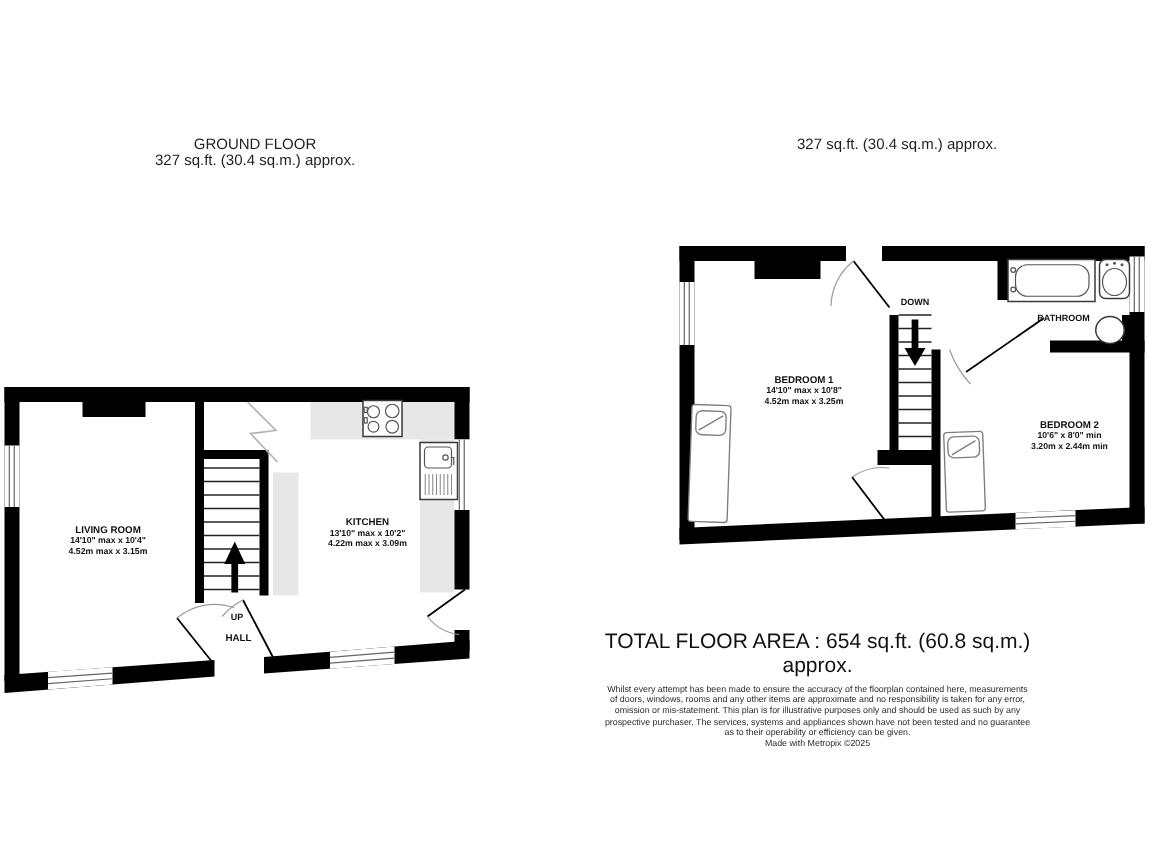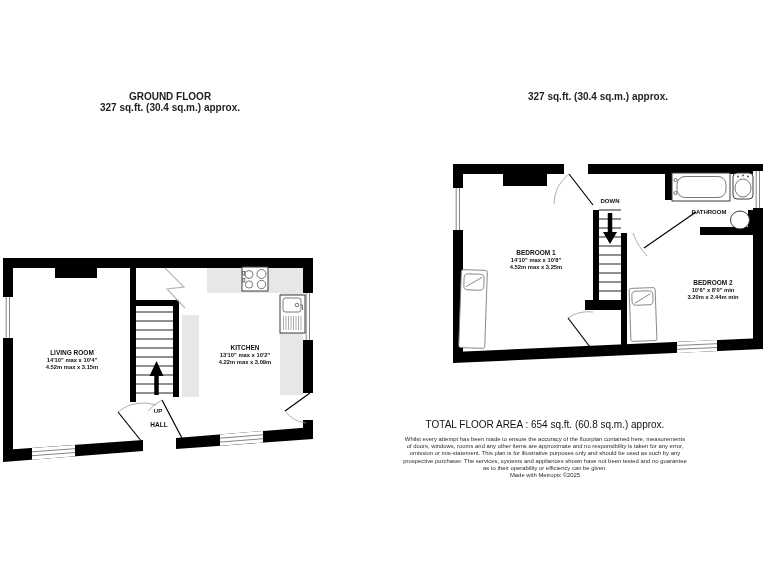--- a/index.html
+++ b/index.html
@@ -1,20 +1,20 @@
 <!DOCTYPE html>
 <html style="--wall: #000000; --counter: #e7e7e7; --fixture: #3a3a3a;"><head>
 <meta charset="utf-8">
 <style>
   html,body{margin:0;padding:0;background:#fff;}
   .canvas{
     position:relative;width:768px;height:576px;background:#fff;overflow:hidden;
     font-family:"Liberation Sans", sans-serif;color:#1a1a1a;
   }
-  .plan-header{position:absolute;text-align:center;font-size:10px;line-height:11px;color:#1f1f1f;font-weight:bold;}
+  .plan-header{position:absolute;text-align:center;font-size:10px;line-height:11px;color:#1f1f1f;}
   .plan-header.ground{left:50px;top:91px;width:240px;}
   .plan-header.first{left:478px;top:91px;width:240px;}
   .svg-plan{position:absolute;}
   .svg-ground{left:0;top:250px;}
   .svg-first{left:450px;top:160px;}
   svg text{font-family:"Liberation Sans", sans-serif;fill:#111;}
   svg .rm{font-size:6.5px;font-weight:bold;text-anchor:middle;}
   svg .dim{font-size:5.8px;font-weight:bold;text-anchor:middle;}
   svg .lbl{font-size:6px;font-weight:bold;text-anchor:middle;}
   .wall{fill:var(--wall,#000);}
@@ -22,21 +22,21 @@
   .win{fill:#fff;}
   .winline{stroke:#666;stroke-width:0.8;}
   .tread{stroke:#222;stroke-width:1;}
   .leaf{stroke:#000;stroke-width:1.2;fill:none;}
   .arc{stroke:#999;stroke-width:0.8;fill:none;}
   .fix{stroke:var(--fixture,#3a3a3a);stroke-width:1;fill:#fff;}
   .fix2{stroke:#555;stroke-width:0.8;fill:none;}
   .furn{stroke:#7d7d7d;stroke-width:0.9;fill:#fff;}
   .zig{stroke:#b3b3b3;stroke-width:1.1;fill:none;}
   .footer{position:absolute;left:395px;top:419px;width:300px;text-align:center;}
-  .footer .total{font-size:10px;color:#111;margin-bottom:6px;}
+  .footer .total{font-size:14px;color:#111;margin-bottom:6px;}
   .footer .disclaimer{font-size:5.9px;line-height:7.2px;color:#2b2b2b;}
 </style>
 </head>
 <body>
 
 <div class="canvas">
 
   <div class="plan-header ground">
     <div>GROUND FLOOR</div>
     <div>327 sq.ft. (30.4 sq.m.) approx.</div>

